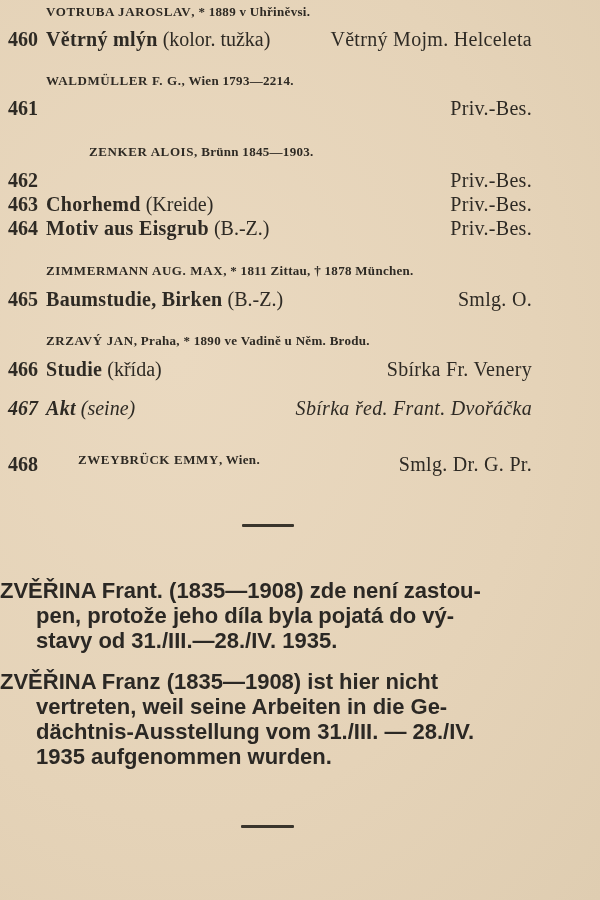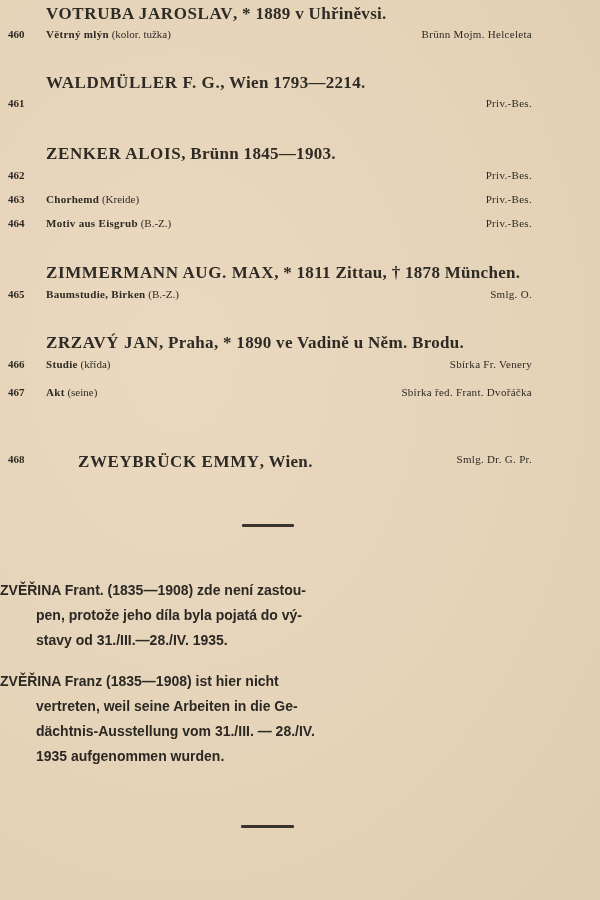--- a/index.html
+++ b/index.html
@@ -6,62 +6,62 @@
     body {
       width:600px; height:900px; overflow:hidden; position:relative;
       background:#e7d6bc;
       background-image: radial-gradient(ellipse at 30% 40%, #ead9c0 0%, #e5d3b8 60%, #dfcdb1 100%);
       color:#2e2a24;
     }
     .catalog { position:absolute; left:0; top:0; width:600px; }
     .artist {
       position:absolute; left:46px;
       font-family: "Liberation Serif", serif; font-weight:bold;
-      font-size:17px; letter-spacing:0.6px; white-space:nowrap;
+      font-size:13px; letter-spacing:0.6px; white-space:nowrap;
     }
     .artist .rest { font-weight:bold; letter-spacing:0.3px; }
     .entry { position:absolute; left:8px; width:524px; height:20px;
-      font-family:"Liberation Serif", serif; font-size:11px; white-space:nowrap; }
+      font-family:"Liberation Serif", serif; font-size:20px; white-space:nowrap; }
     .entry .num { position:absolute; left:0; top:0; font-weight:bold; }
     .entry .title { position:absolute; left:38px; top:0; }
     .entry .title b { font-weight:bold; letter-spacing:0.3px; }
     .entry .owner { position:absolute; right:0; top:0; letter-spacing:0.3px; }
     .rule { position:absolute; height:3px; background:#3a352c; border-radius:1px; }
     .note {
       position:absolute; left:0; width:532px;
       font-family:"Liberation Sans", sans-serif; font-weight:bold;
-      font-size:14px; line-height:25px; color:#2b2824;
+      font-size:22px; line-height:25px; color:#2b2824;
       text-align:justify;
     }
     .note .line { display:block; white-space:nowrap; }
     .note .line.indent { padding-left:36px; }
   </style>
 </head>
 <body>
 
 <div class="catalog">
 
   <div class="artist" style="top:4px;">
     <span>VOTRUBA JAROSLAV</span><span class="rest">, * 1889 v Uhřiněvsi.</span>
   </div>
   <div class="entry" style="top:28px;">
     <span class="num">460</span>
     <span class="title"><b>Větrný mlýn</b> <span>(kolor. tužka)</span></span>
-    <span class="owner">Brünn Mojm. Helceleta</span>
+    <span class="owner">Větrný Mojm. Helceleta</span>
   </div>
 
   <div class="artist" style="top:73px;">
     <span>WALDMÜLLER F. G.</span><span class="rest">, Wien 1793—2214.</span>
   </div>
   <div class="entry" style="top:97px;">
     <span class="num">461</span>
     <span class="owner">Priv.-Bes.</span>
   </div>
 
-  <div class="artist" style="top:144px;">
+  <div class="artist" style="top:144px;margin-left:43px;">
     <span>ZENKER ALOIS</span><span class="rest">, Brünn 1845—1903.</span>
   </div>
   <div class="entry" style="top:169px;">
     <span class="num">462</span>
     <span class="owner">Priv.-Bes.</span>
   </div>
   <div class="entry" style="top:193px;">
     <span class="num">463</span>
     <span class="title"><b>Chorhemd</b> <span>(Kreide)</span></span>
     <span class="owner">Priv.-Bes.</span>
@@ -82,21 +82,21 @@
   </div>
 
   <div class="artist" style="top:333px;">
     <span>ZRZAVÝ JAN</span><span class="rest">, Praha, * 1890 ve Vadině u Něm. Brodu.</span>
   </div>
   <div class="entry" style="top:358px;">
     <span class="num">466</span>
     <span class="title"><b>Studie</b> <span>(křída)</span></span>
     <span class="owner">Sbírka Fr. Venery</span>
   </div>
-  <div class="entry" style="top:386px;">
+  <div class="entry" style="top:397px;font-style:italic;">
     <span class="num">467</span>
     <span class="title"><b>Akt</b> <span>(seine)</span></span>
     <span class="owner">Sbírka řed. Frant. Dvořáčka</span>
   </div>
 
   <div class="artist" style="top:452px;margin-left:32px;">
     <span>ZWEYBRÜCK EMMY</span><span class="rest">, Wien.</span>
   </div>
   <div class="entry" style="top:453px;">
     <span class="num">468</span>

